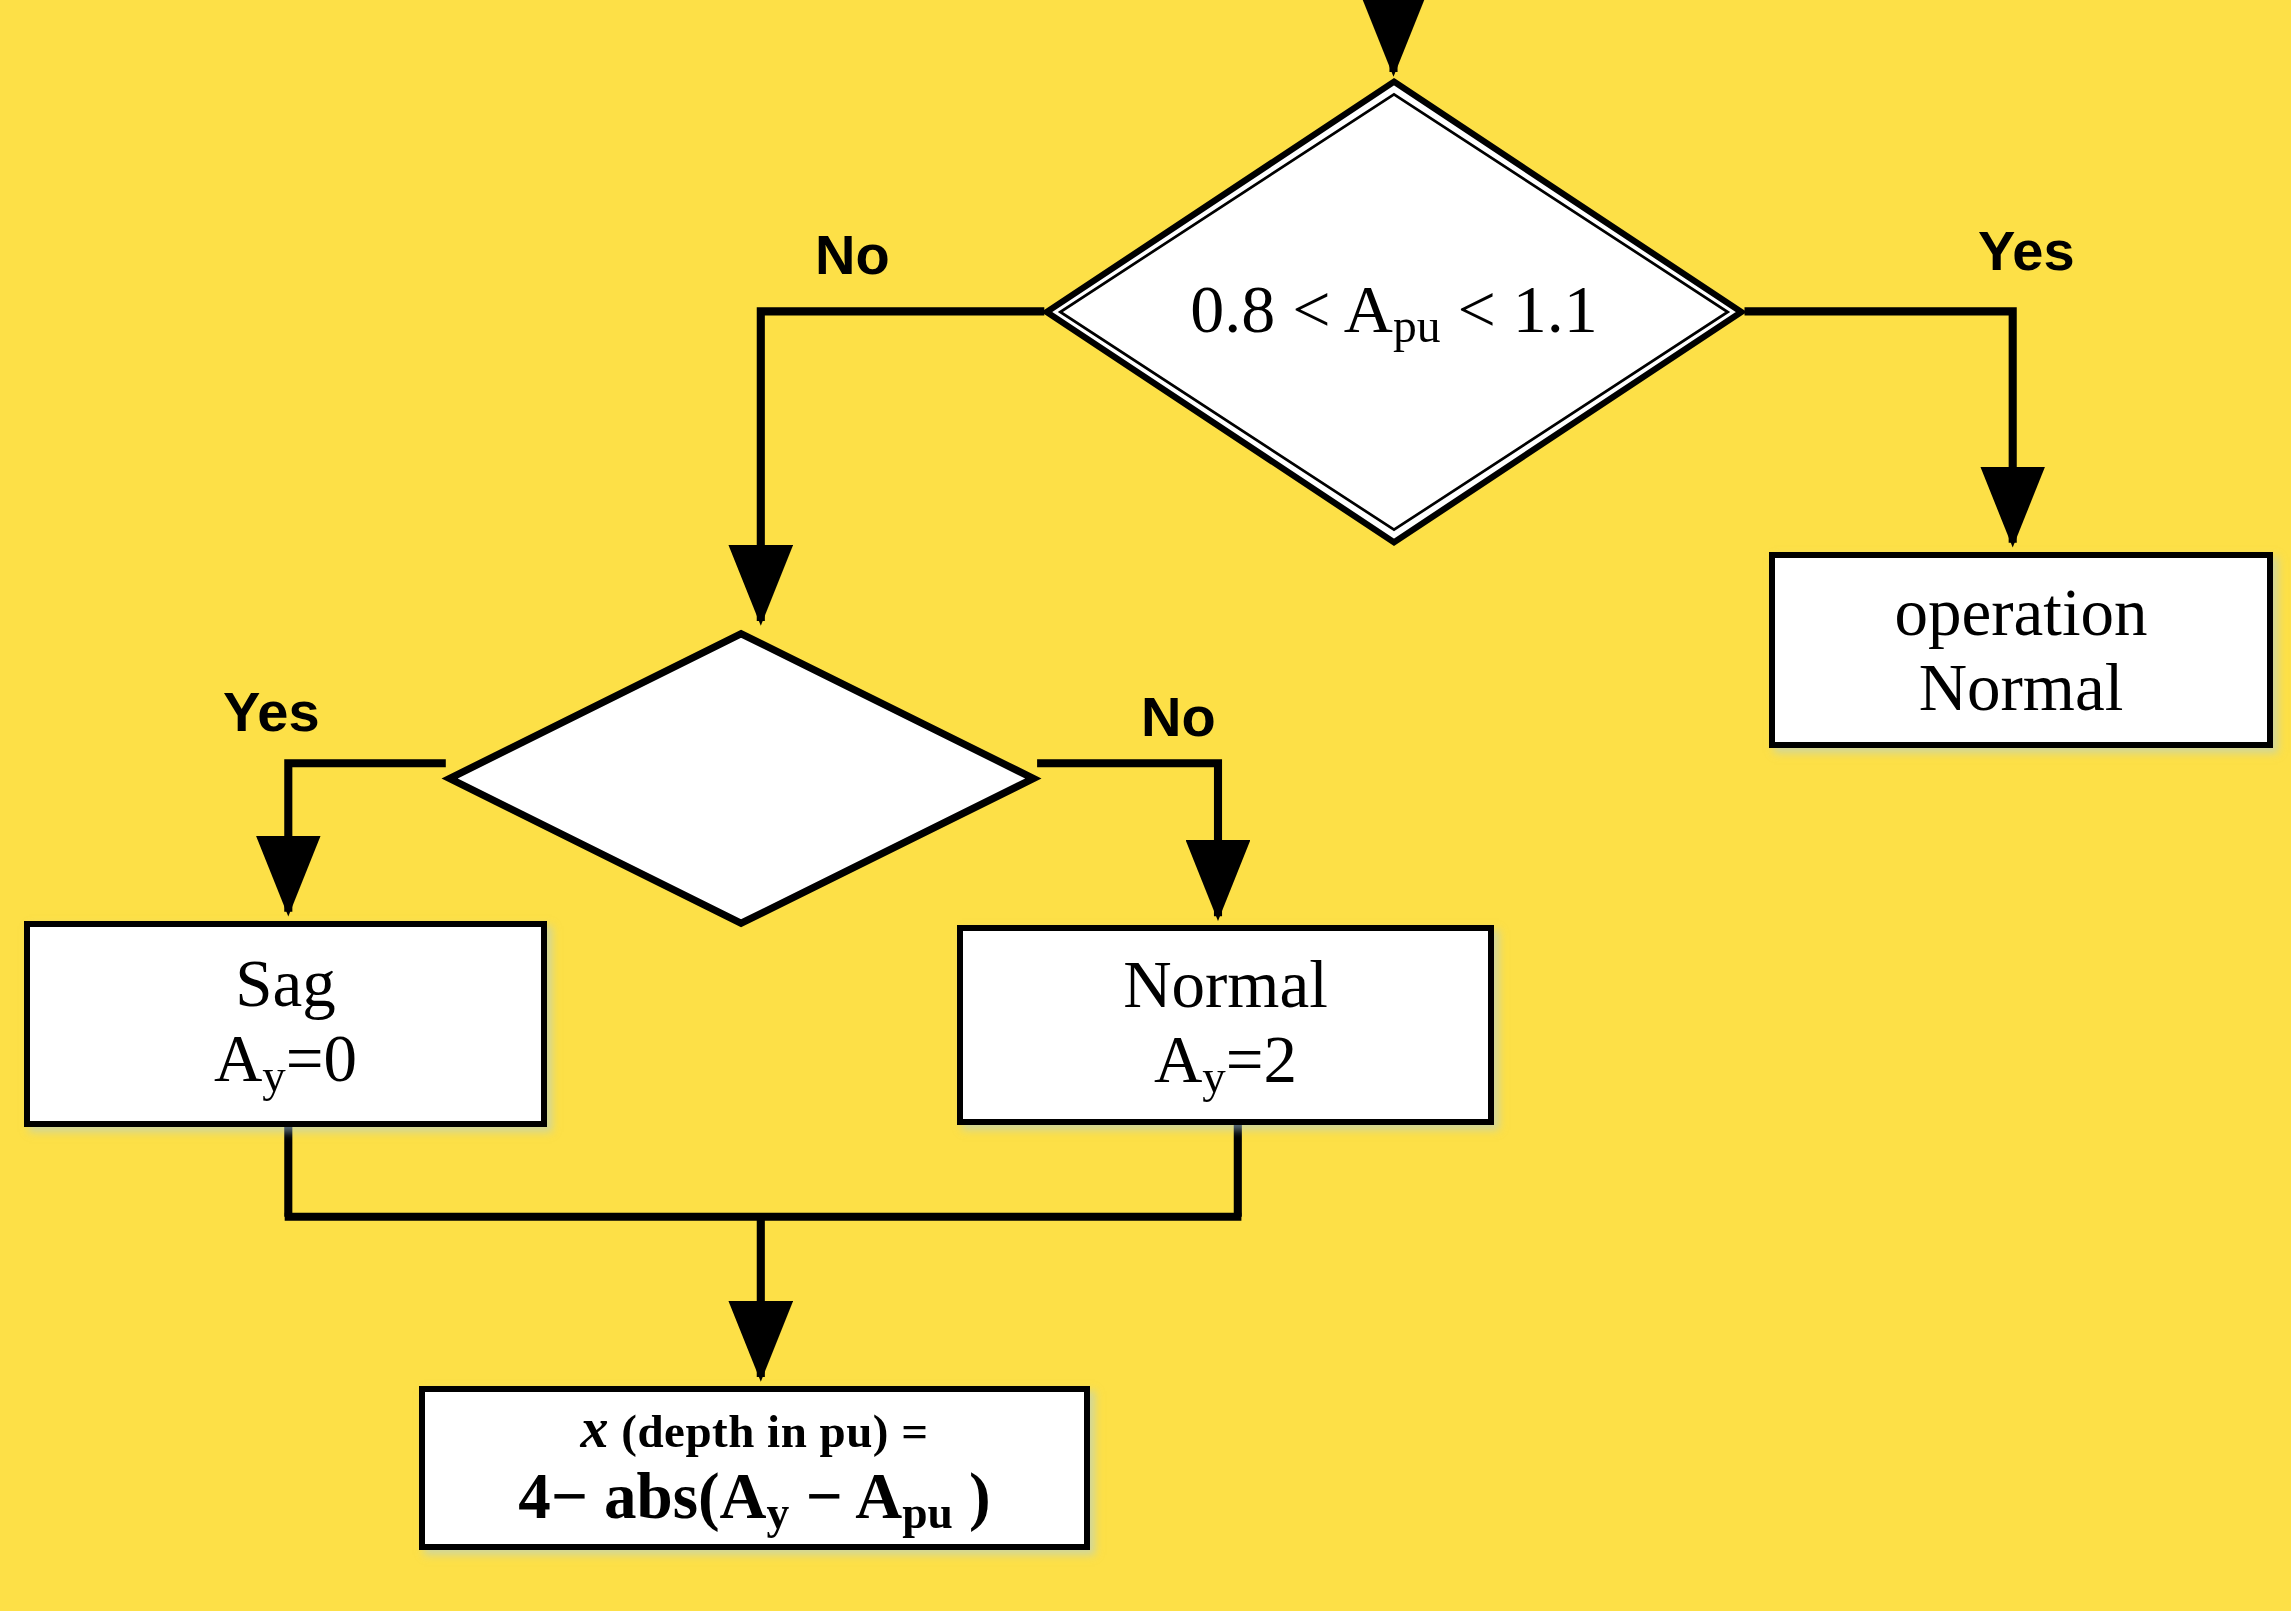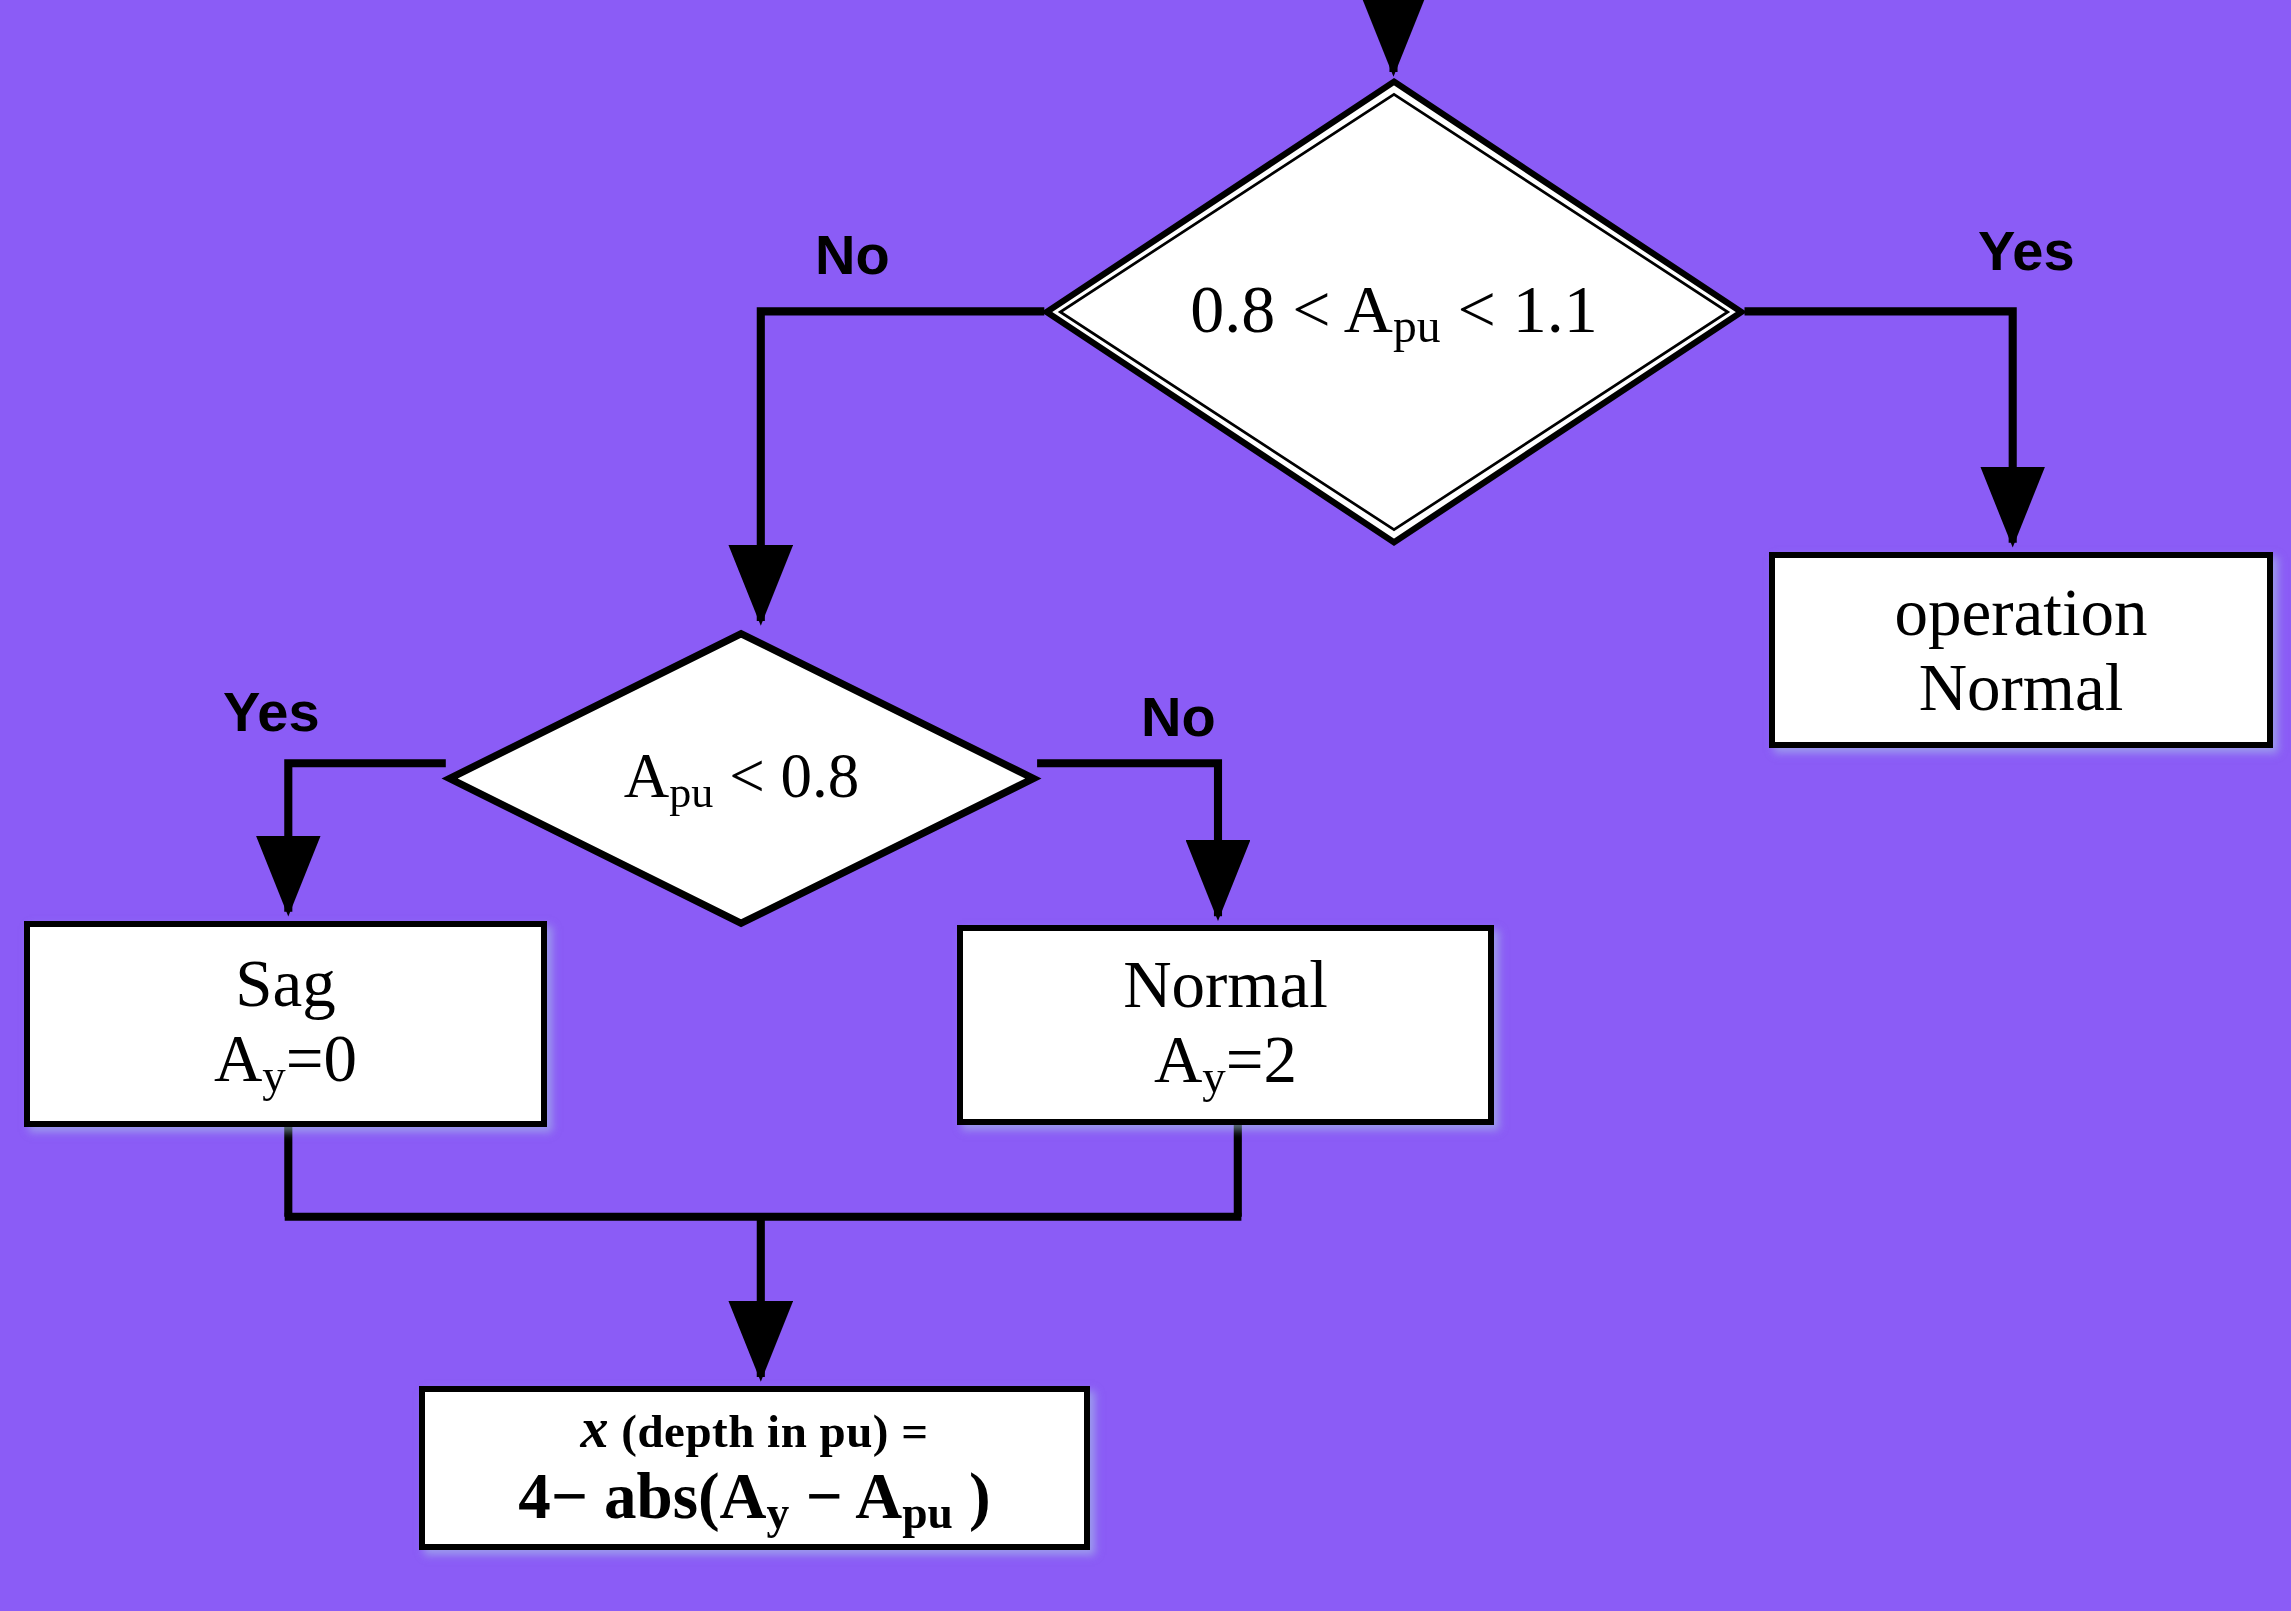--- a/index.html
+++ b/index.html
@@ -4,21 +4,21 @@
 <style>
   html, body {
     margin: 0;
     padding: 0;
     background: #ffffff;
   }
   #canvas {
     position: relative;
     width: 2292px;
     height: 1611px;
-    background: #8b5cf6;
+    background: #fde047;
     overflow: hidden;
     font-family: "Liberation Serif", "DejaVu Serif", serif;
   }
   #wires {
     position: absolute;
     left: 0; top: 0;
     width: 2292px;
     height: 1611px;
   }
   
@@ -116,21 +116,20 @@
       <polygon points="389,3 775,259 389,515 3,259" fill="#ffffff" stroke="#000000" stroke-width="7"></polygon>
       <polygon points="389,17 760,259 389,501 18,259" fill="none" stroke="#000000" stroke-width="3"></polygon>
     </svg>
     <span class="dtext"><span>0.8 &lt; A</span><span class="sub">pu</span><span> &lt; 1.1</span></span>
   </div>
 
   <div class="diamond" id="diamond-sag">
     <svg width="591" height="297" viewBox="0 0 657 330" xmlns="http://www.w3.org/2000/svg">
       <polygon points="328,4 653,165 328,326 4,165" fill="#ffffff" stroke="#000000" stroke-width="8"></polygon>
     </svg>
-    <span class="dtext"><span>A</span><span class="sub">pu</span><span> &lt; 0.8</span></span>
   </div>
 
   <div class="branch-label" id="label-no-top">No</div>
   <div class="branch-label" id="label-yes-top">Yes</div>
   <div class="branch-label" id="label-yes-left">Yes</div>
   <div class="branch-label" id="label-no-right">No</div>
 
   <div class="box" id="box-normal-operation">
     <span class="ln">operation</span>
     <span class="ln">Normal</span>

